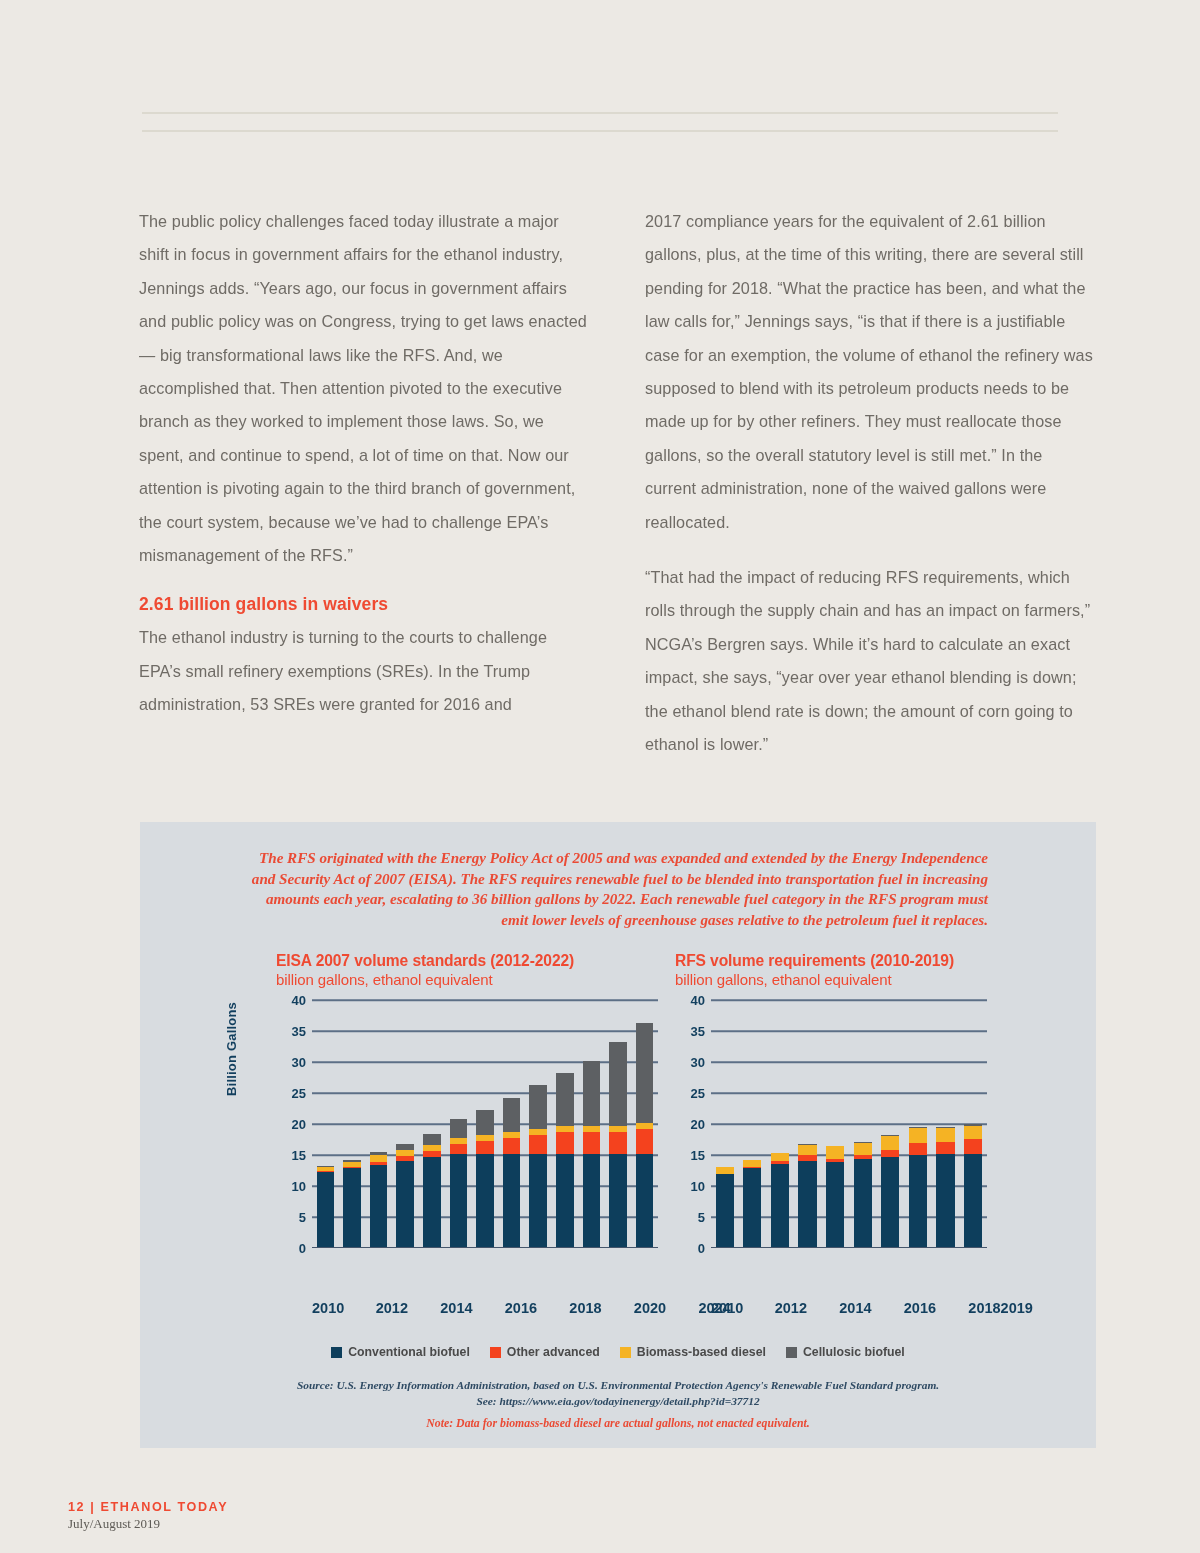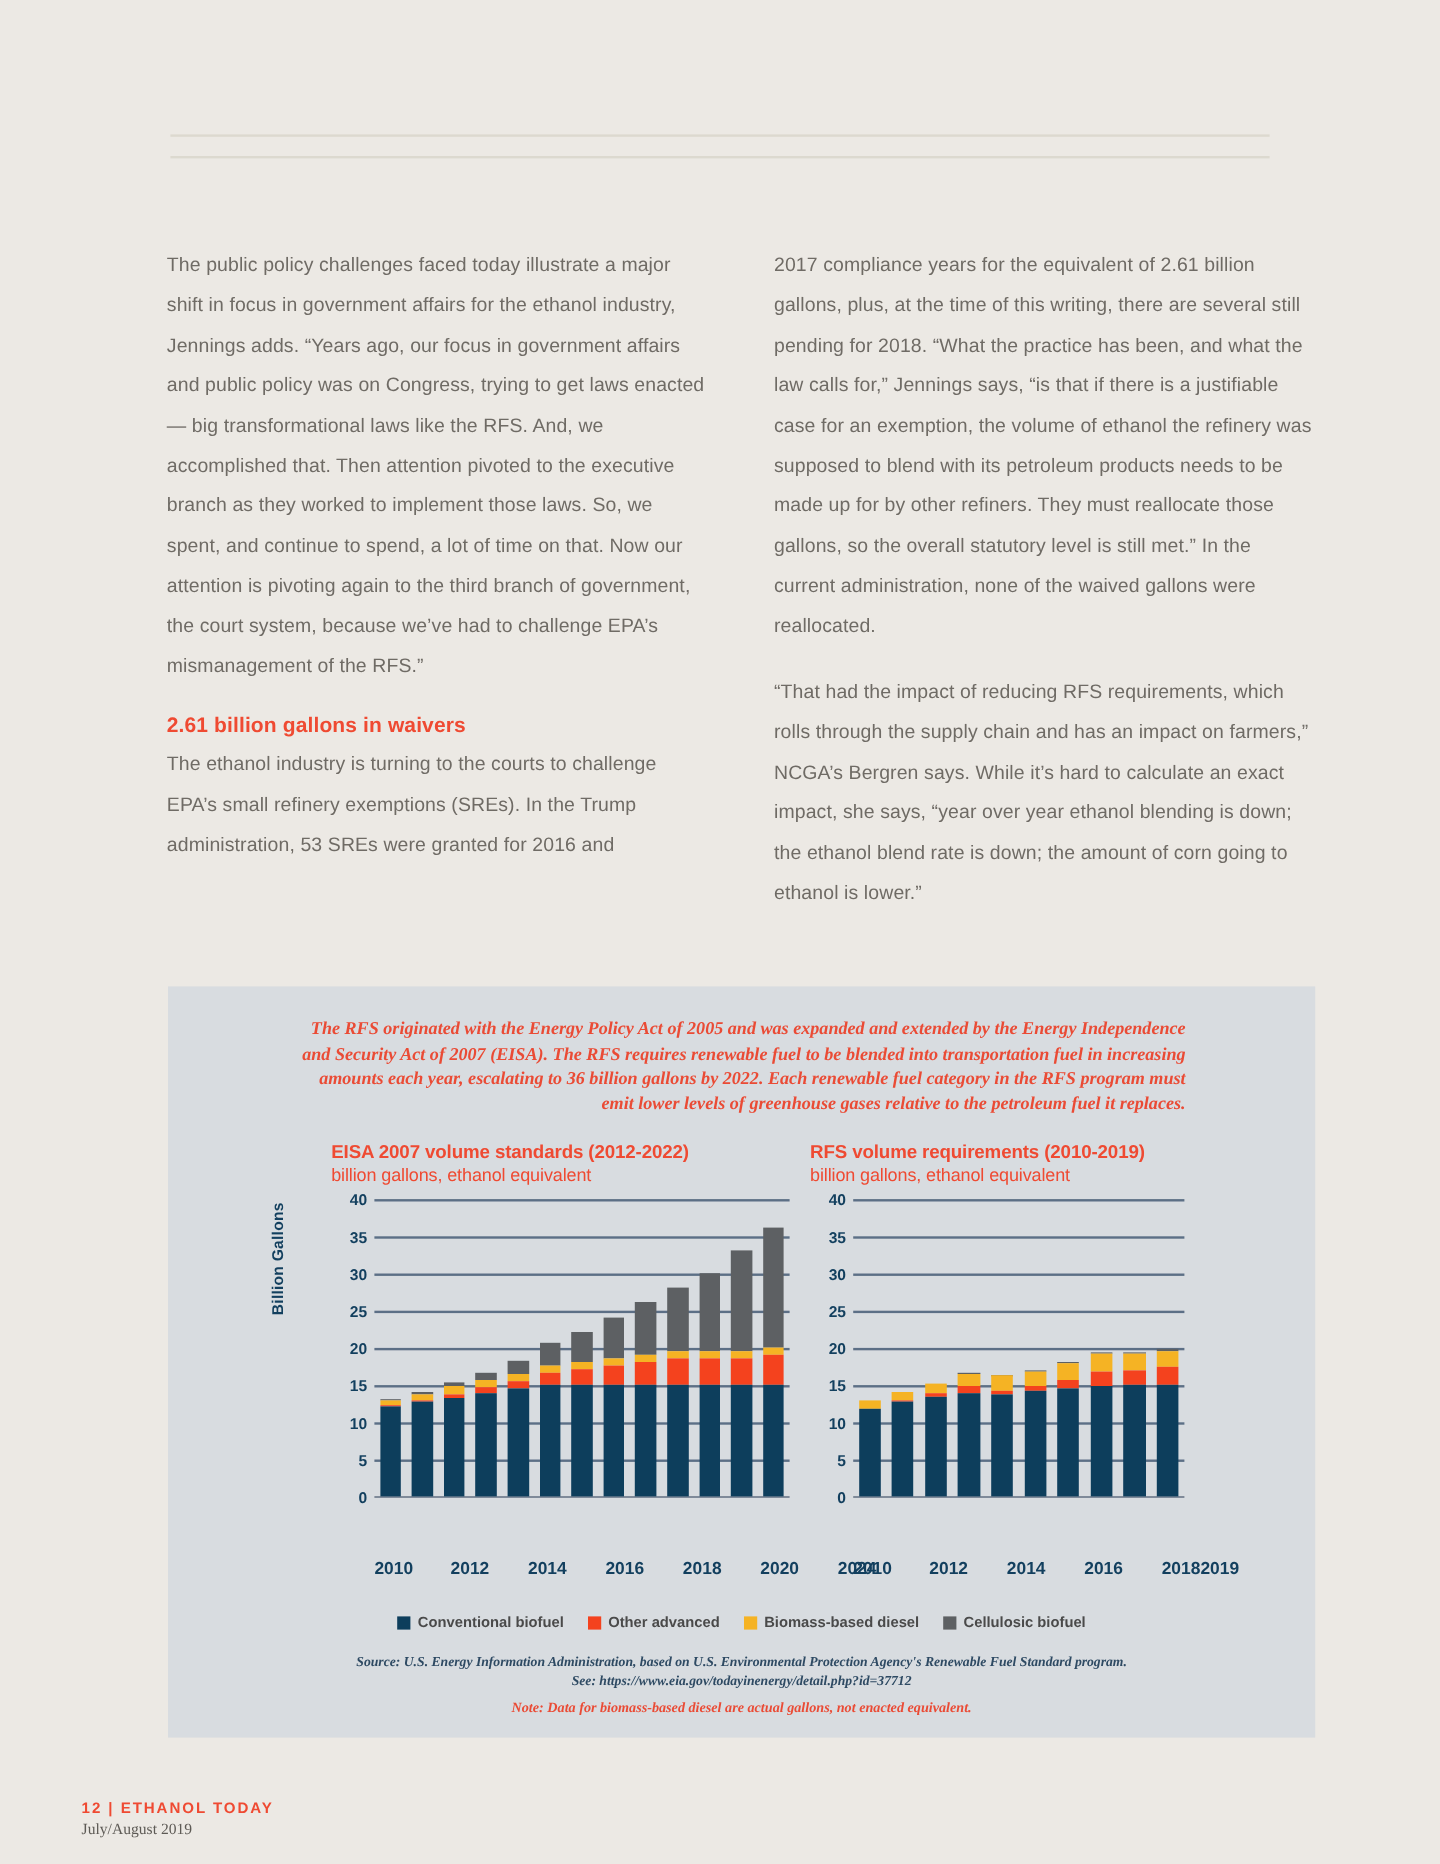--- a/index.html
+++ b/index.html
@@ -77,21 +77,21 @@
   }
   .grid-area{position:absolute;left:36px;right:0;top:0;height:248px;}
   .gridline{position:absolute;left:0;right:0;height:1.5px;background:#5c6f86;transform:translateY(-50%);}
   .axis-line{position:absolute;left:0;right:0;bottom:0;height:1.5px;background:#44556b;}
   .bars{position:absolute;left:0;right:0;bottom:1.5px;top:0;display:flex;align-items:flex-end;}
   .barslot{flex:1;display:flex;justify-content:center;align-items:flex-end;height:100%;}
   .bar{width:66%;display:flex;flex-direction:column-reverse;}
   .seg{width:100%;}
   .xlabels{position:absolute;left:36px;right:0;top:252px;display:flex;margin-top:48px;}
   .xslot{flex:1;text-align:center;font-size:14.5px;font-weight:bold;color:#123f5e;}
-  .xslot.blank{color:transparent;font-style:italic;}
+  .xslot.blank{color:transparent;}
 
   
   .legend{
     position:absolute;left:0;right:0;top:523px;
     display:flex;justify-content:center;align-items:center;gap:20px;
   }
   .lg{display:flex;align-items:center;gap:6px;}
   .sw{width:11px;height:11px;display:inline-block;}
   .lg span.txt{font-size:12.3px;font-weight:bold;color:#4a4a4a;}
 

